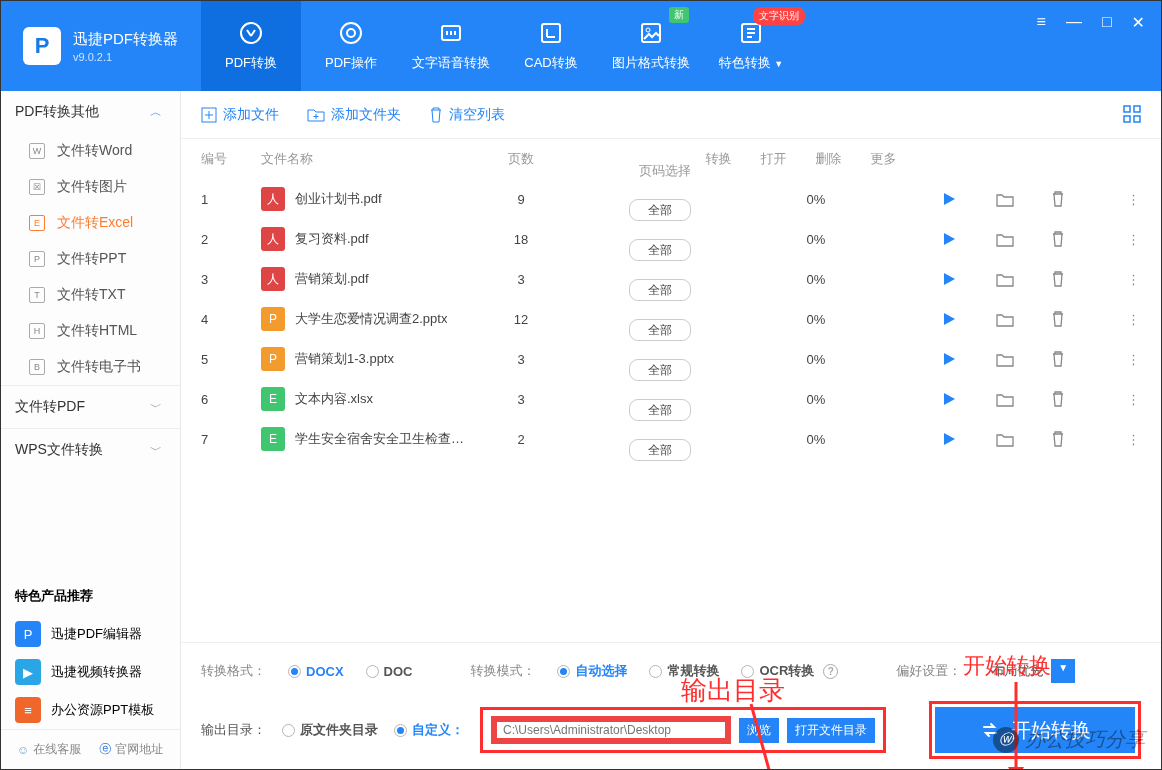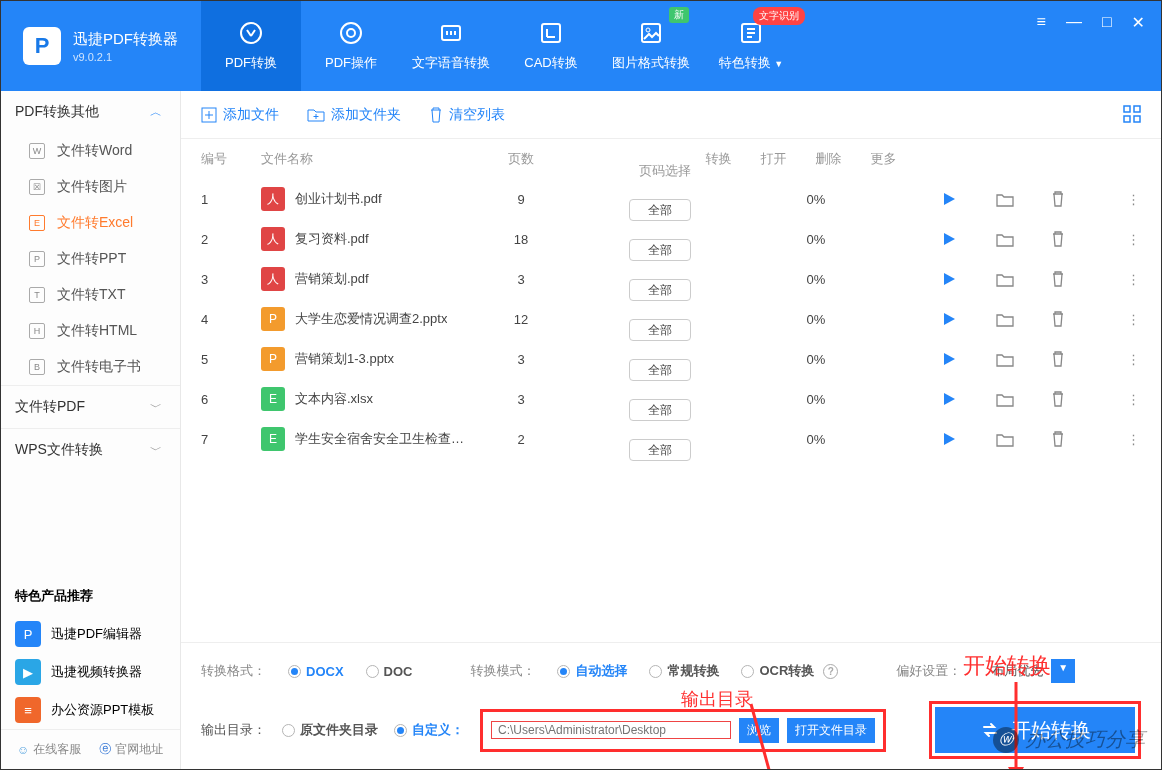--- a/index.html
+++ b/index.html
@@ -42,40 +42,40 @@
 .col-name { width:220px; padding-left:10px; }
 .col-pages { width:100px; text-align:center; }
 .col-pagesel { width:120px; text-align:right;margin-top:23px; }
 .col-status { width:250px; text-align:center; }
 .col-conv,.col-open,.col-del,.col-more { width:55px; text-align:center; }
 .trow { height:40px; display:flex; align-items:center; font-size:13px; color:#444; padding-left:20px; }
 .file-ico { width:24px; height:24px; border-radius:3px; display:flex; align-items:center; justify-content:center; color:#fff; font-size:12px; margin-right:10px; flex-shrink:0;}
 .file-ico.pdf { background:#e04545; }
 .file-ico.ppt { background:#f39b2d; }
 .file-ico.xls { background:#3fc66e; }
-.pagesel-btn { border:1px solid #ccc; border-radius:4px; padding:3px 18px; cursor:pointer; font-size:12px; }
+.pagesel-btn { border:1px solid #ccc; border-radius:9px; padding:3px 18px; cursor:pointer; font-size:12px; }
 .play-ico { color:#2485f8; cursor:pointer; }
 .folder-ico,.trash-ico,.more-ico { color:#888; cursor:pointer; }
 .bottom-panel { border-top:1px solid #eee; padding:16px 20px 10px; font-size:13px; color:#555; }
 .row-opts { display:flex; align-items:center; gap:22px; flex-wrap:wrap; margin-bottom:18px; }
 .row-opts .lbl { color:#888; }
 .radio { display:inline-flex; align-items:center; gap:5px; cursor:pointer;font-weight:bold; }
 .radio .dot { width:13px; height:13px; border:1px solid #b5b5b5; border-radius:50%; display:inline-flex; align-items:center; justify-content:center; }
 .radio.sel .dot::after { content:""; width:7px; height:7px; background:#2485f8; border-radius:50%; }
 .radio.sel { color:#2485f8; }
 .help-ico { width:15px;height:15px;border:1px solid #aaa;border-radius:50%;display:inline-flex;align-items:center;justify-content:center;font-size:10px;color:#aaa;margin-left:4px;}
 .dropdown { background:#fff; border:none; padding:3px 8px; font-size:13px; }
 .dd-arrow { background:#2485f8; color:#fff; padding:3px 7px; font-size:10px; }
 .row-out { display:flex; align-items:center; gap:16px; }
 .red-box { border:3px solid #ff2e2e; padding:6px 8px; display:flex; align-items:center; gap:8px; }
-.path-input { width:240px; height:16px; border:1px solid #ef4444; padding:8px 6px; font-size:12px; color:#aaa; }
+.path-input { width:240px; height:16px; border:6px solid #ef4444; padding:8px 6px; font-size:12px; color:#aaa; }
 .browse-btn,.opendir-btn { background:#2485f8; color:#fff; border:none; padding:4px 8px; font-size:12px; cursor:pointer; }
 .start-box { border:3px solid #ff2e2e; padding:3px; }
 .start-btn { background:#2485f8; color:#fff; border:none; width:200px; height:46px; font-size:20px; display:flex; align-items:center; justify-content:center; gap:10px; cursor:pointer; }
-.anno-out { position:absolute; left:500px; top:596px; color:#ff2e2e; font-size:18px; pointer-events:none; }
+.anno-out { position:absolute; left:500px; top:582px; color:#ff2e2e; font-size:26px; pointer-events:none; }
 .anno-start { position:absolute; right:110px; top:560px; color:#ff2e2e; font-size:22px; pointer-events:none; }
 .watermark { position:absolute; right:16px; bottom:16px; color:rgba(0,0,0,0.4); font-size:20px; font-style:italic; display:flex; align-items:center; gap:6px; pointer-events:none;}
 .wb-logo{width:26px;height:26px;background:rgba(0,0,0,0.4);border-radius:50%;display:flex;align-items:center;justify-content:center;color:#fff;font-size:14px;}
 svg { display:block; }
 .arrow-svg { position:absolute; pointer-events:none; }
 </style>
 </head>
 <body>
 
 <div class="topbar">

